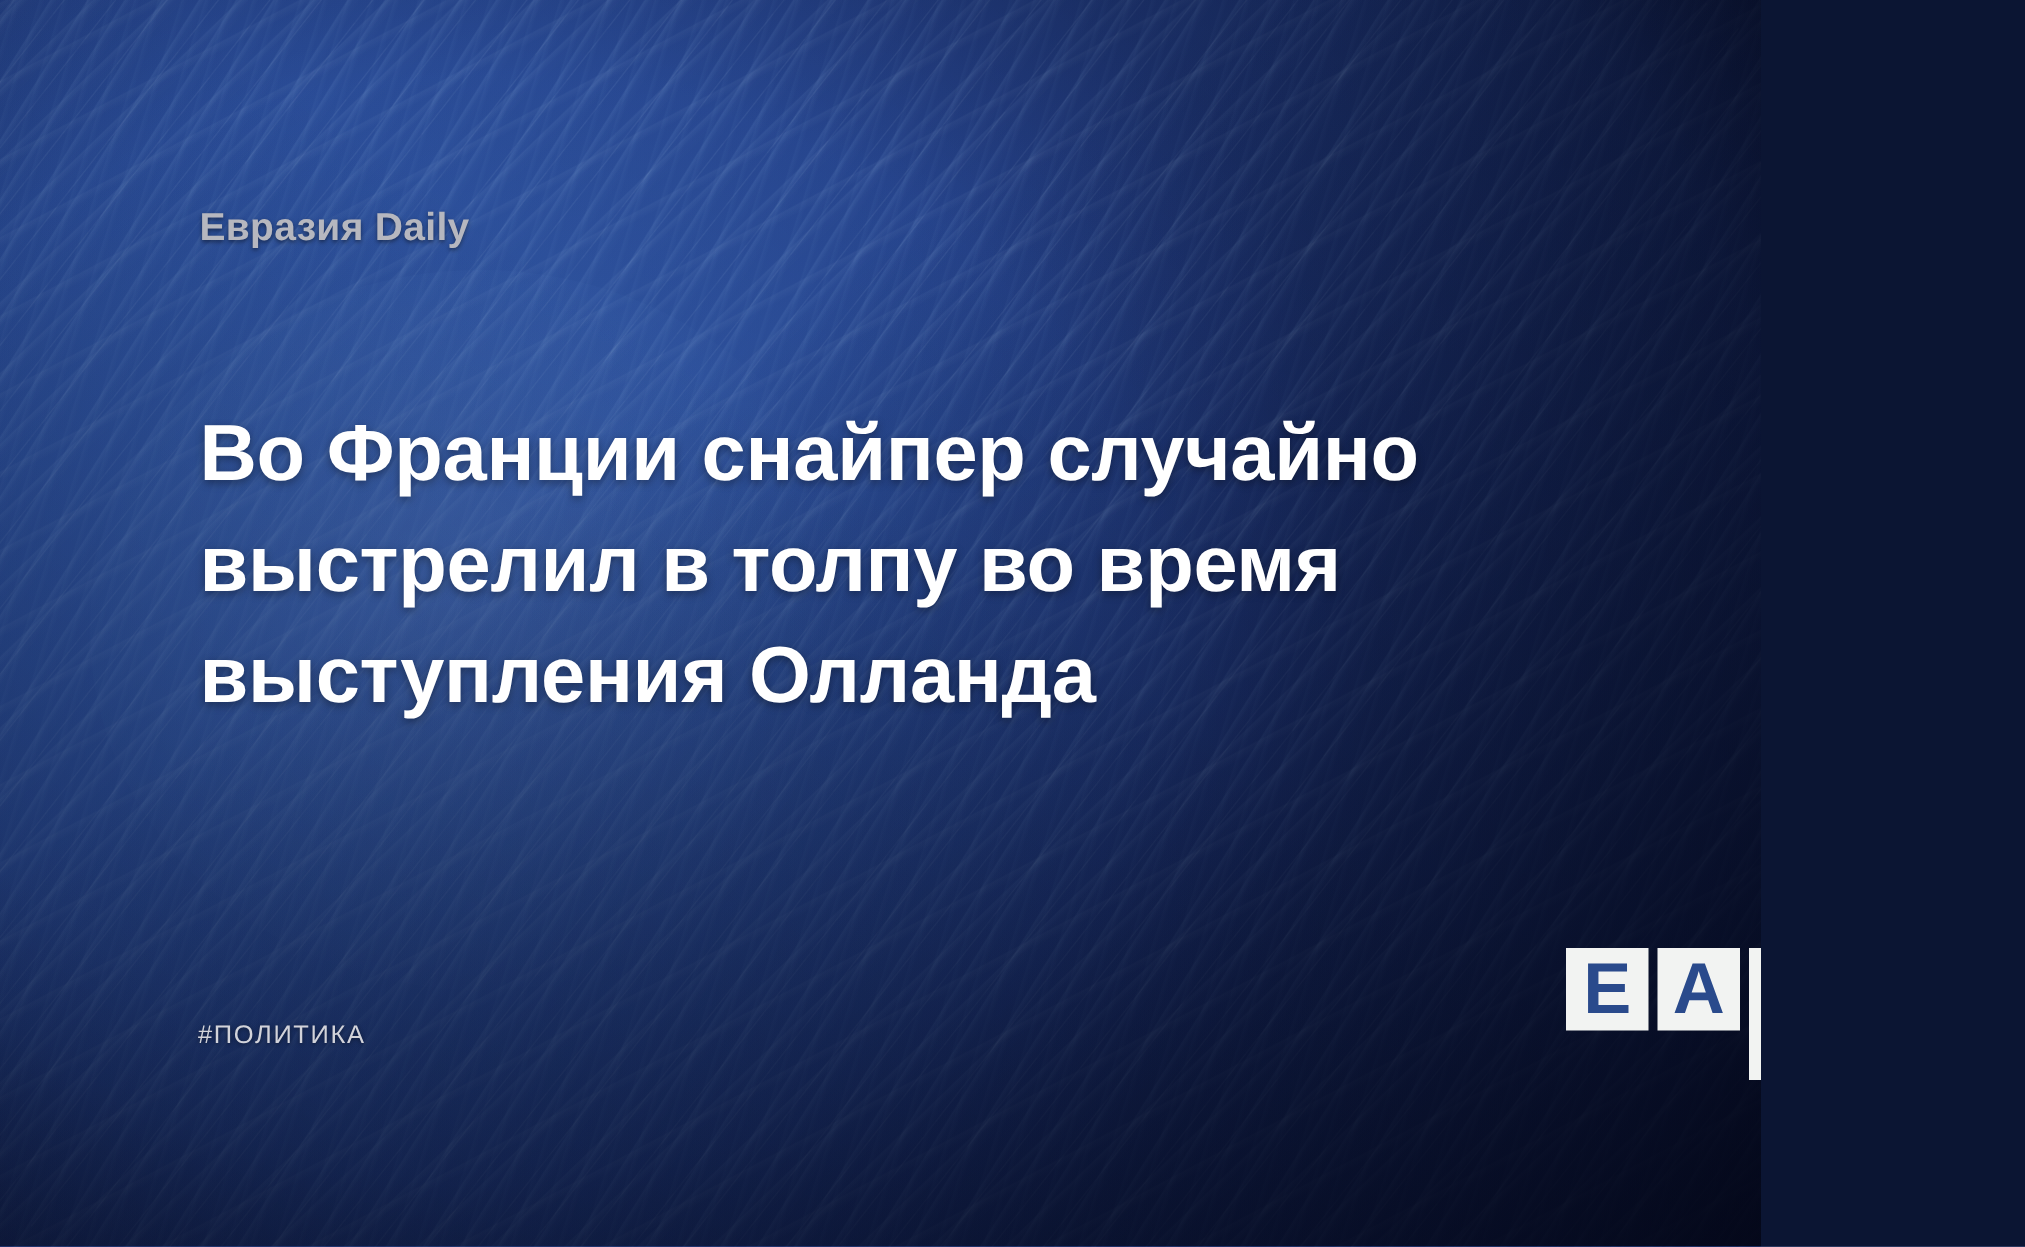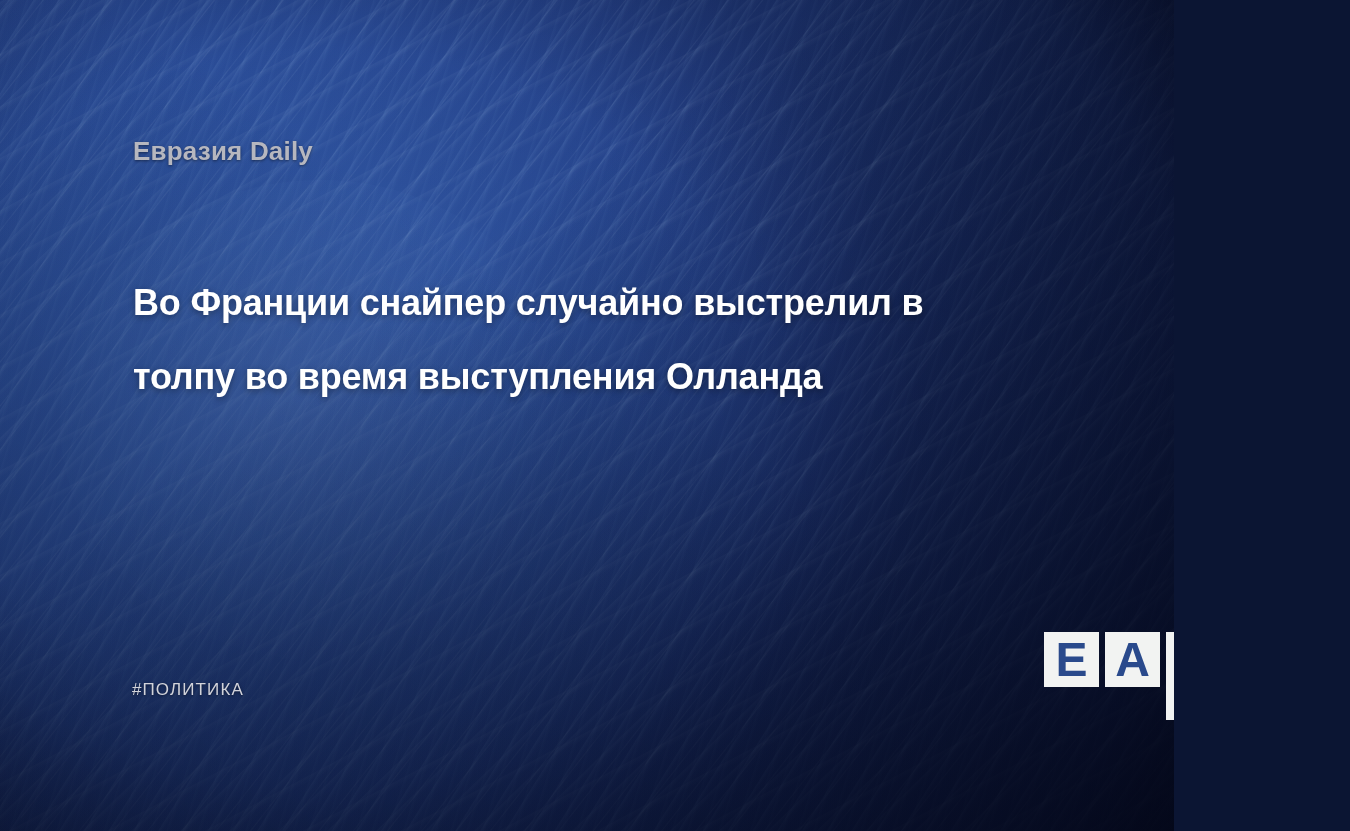--- a/index.html
+++ b/index.html
@@ -149,21 +149,21 @@
     text-shadow: 0 1px 3px rgba(0,0,0,0.45);
     white-space: nowrap;
   }
 
   .headline {
     position: absolute;
     left: 133px;
     top: 266px;
     width: 860px;
     margin: 0;
-    font-size: 36px;
+    font-size: 53px;
     font-weight: bold;
     line-height: 74px;
     color: #ffffff;
     letter-spacing: -0.2px;
     text-shadow: 0 2px 6px rgba(0,0,0,0.35);
   }
 
   .tag {
     position: absolute;
     left: 132px;

